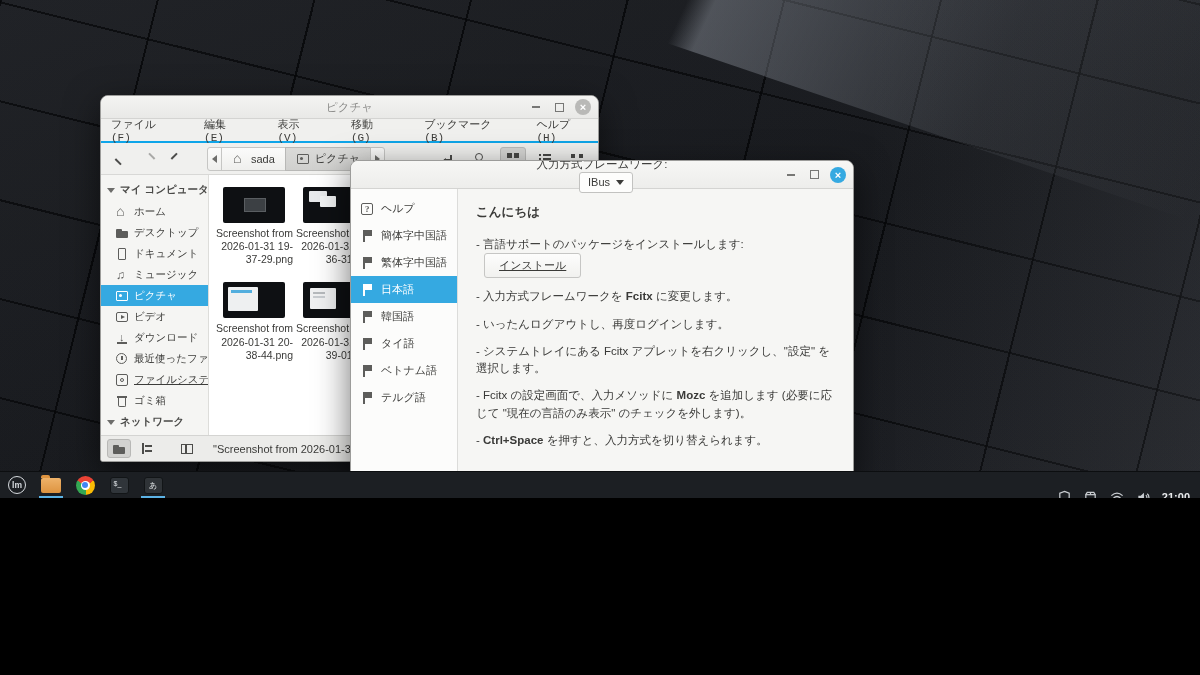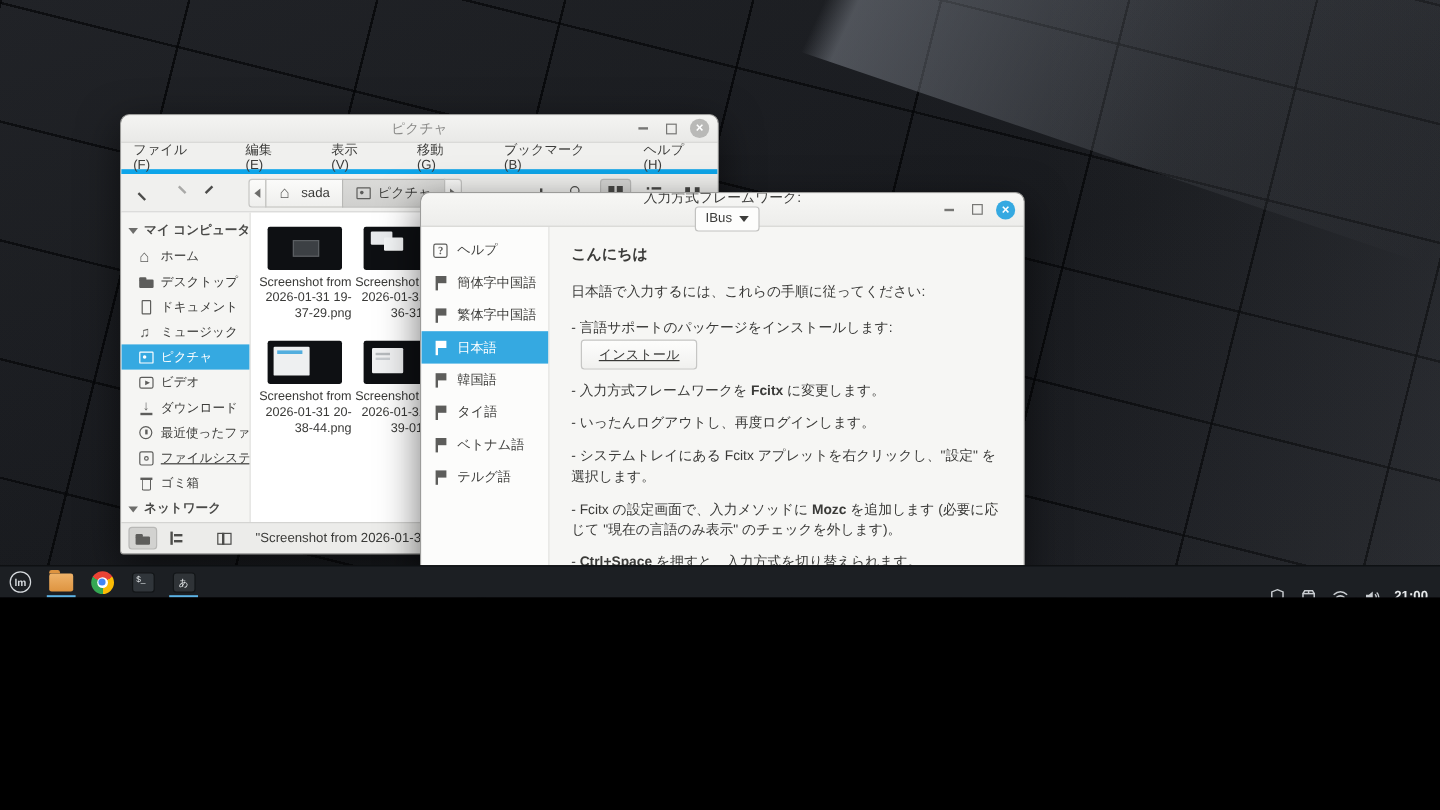--- a/index.html
+++ b/index.html
@@ -70,21 +70,21 @@
   .ic-sidetoggle::before{left:1px;top:2px;width:12px;height:10px;border:1.4px solid #4c4c4a;}
   .ic-sidetoggle::after{left:5px;top:2px;width:2px;height:10px;background:#4c4c4a;}
   .exp{display:inline-block;border-left:4px solid transparent;border-right:4px solid transparent;border-top:5px solid #6d6d6b;flex:none;}
   .caret{display:inline-block;border-left:4px solid transparent;border-right:4px solid transparent;border-top:5px solid #3c3c3a;margin-left:6px;}
 
   
   #fm{left:100px;top:95px;width:497px;height:365px;z-index:2;}
   #fm .titlebar{height:22px;}
   #fm .title{font-size:11.5px;color:#8b8b89;}
   .menubar{height:22px;display:flex;align-items:center;gap:32px;padding:0 10px;background:#f0f0ee;
-    border-bottom:4px solid #0ea5e9;font-size:11px;color:#3c3c3a;flex:none;}
+    border-bottom:2px solid #0ea5e9;font-size:11px;color:#3c3c3a;flex:none;font-family:Liberation Mono, monospace;}
   .toolbar{height:31px;display:flex;align-items:center;padding:0 8px;background:#f0f0ee;
     border-bottom:1px solid #d8d8d6;flex:none;gap:4px;}
   .navbtn{width:24px;height:24px;display:flex;align-items:center;justify-content:center;border-radius:3px;}
   .crumbs{display:flex;align-items:center;margin-left:14px;}
   .crumb-scroll{width:15px;height:24px;border:1px solid #c6c6c4;background:linear-gradient(#fbfbfa,#efefed);
     display:flex;align-items:center;justify-content:center;padding:0;}
   .crumb-scroll.prev{border-radius:3px 0 0 3px;}
   .crumb-scroll.next{border-radius:0 3px 3px 0;margin-left:-1px;}
   .tri-l{border-top:4px solid transparent;border-bottom:4px solid transparent;border-right:5px solid #6d6d6b;}
   .tri-r{border-top:4px solid transparent;border-bottom:4px solid transparent;border-left:5px solid #6d6d6b;}
@@ -367,21 +367,20 @@
             <span class="ic ic-flag"></span>
             <span>ベトナム語</span>
           </div>
           <div class="lang">
             <span class="ic ic-flag"></span>
             <span>テルグ語</span>
           </div>
         </div>
       <div class="dlg-main">
         <div class="dlg-h">こんにちは</div>
-        <div class="dlg-p">日本語で入力するには、これらの手順に従ってください:</div>
         <div id="dlg-steps">
             <div class="step"><span>- 言語サポートのパッケージをインストールします: </span><button class="inline-btn">インストール</button></div>
             <div class="step"><span>- 入力方式フレームワークを </span><b>Fcitx</b><span> に変更します。</span></div>
             <div class="step"><span>- いったんログアウトし、再度ログインします。</span></div>
             <div class="step"><span>- システムトレイにある Fcitx アプレットを右クリックし、"設定" を選択します。</span></div>
             <div class="step"><span>- Fcitx の設定画面で、入力メソッドに </span><b>Mozc</b><span> を追加します (必要に応じて "現在の言語のみ表示" のチェックを外します)。</span></div>
             <div class="step"><span>- </span><b>Ctrl+Space</b><span> を押すと、入力方式を切り替えられます。</span></div>
           </div>
 
       </div>

